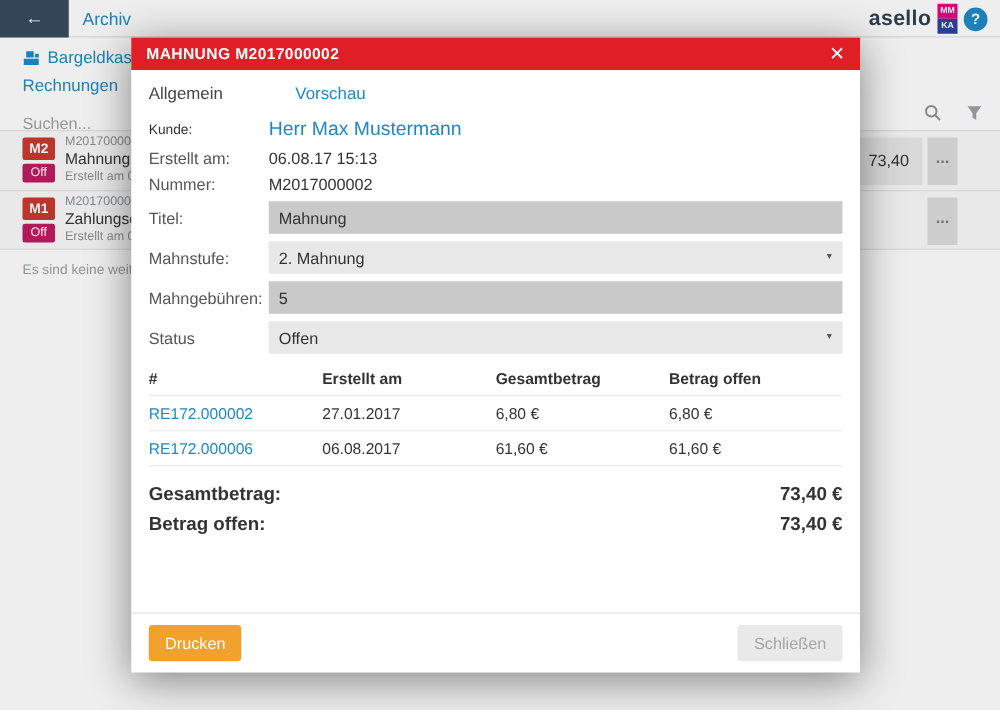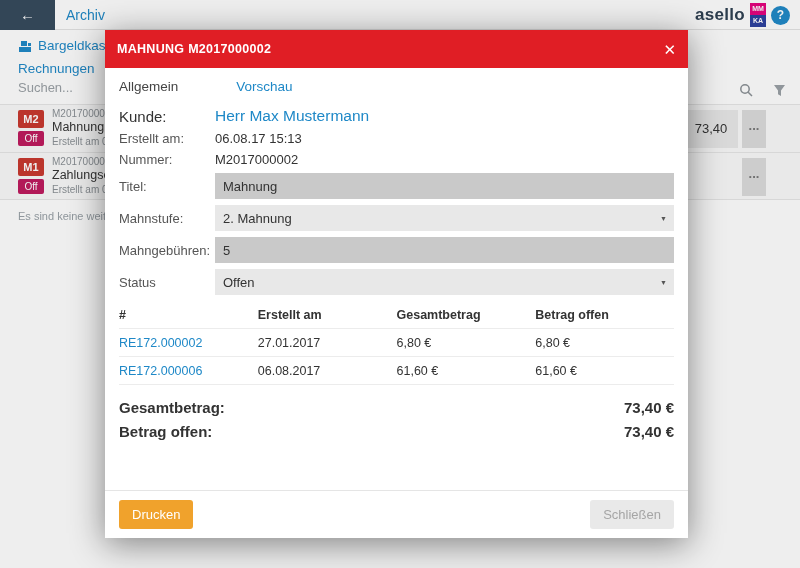--- a/index.html
+++ b/index.html
@@ -16,47 +16,47 @@
   .brand-logo { width:16px; height:24px; display:flex; flex-direction:column; }
   .brand-logo .half { height:12px; color:#fff; font-size:7px; font-weight:bold; text-align:center; line-height:12px; }
   .logo-mm { background:#e5007d; }
   .logo-ka { background:#2b3f9e; }
   .help-btn { width:19px; height:19px; border-radius:50%; background:#1e88c7; color:#fff; font-size:12px; font-weight:bold; text-align:center; line-height:19px; cursor:pointer; }
 
   
   .subheader { position:absolute; top:38px; left:18px; display:flex; align-items:center; gap:6px; color:#1e88c7; font-size:13.5px; z-index:1; cursor:pointer; }
   .bg-tabs { position:absolute; top:61px; left:18px; display:flex; gap:28px; font-size:13.5px; color:#1e88c7; z-index:1; }
   .search-row { position:absolute; top:80px; left:0; right:0; height:24px; z-index:1; border-bottom:0; }
-  .search-placeholder { position:absolute; left:18px; top:0; color:#9aa0a5; font-size:13px; }
+  .search-placeholder { position:absolute; left:18px; top:11px; color:#9aa0a5; font-size:13px; }
   .search-icons { position:absolute; right:14px; top:3px; display:flex; gap:20px; align-items:center; }
   .list { position:absolute; top:104px; left:0; right:0; z-index:1; }
   .bg-row { position:relative; height:48px; background:#fafafa; border-top:1px solid #e6e6e6; cursor:pointer; }
   .bg-row:last-child { border-bottom:1px solid #e6e6e6; }
   .badge-m { position:absolute; left:18px; top:5px; width:26px; height:18px; background:#c8372d; color:#fff; font-weight:bold; font-size:11px; text-align:center; line-height:18px; border-radius:2px; }
   .badge-off { position:absolute; left:18px; top:26px; width:26px; height:15px; background:#be185d; color:#fff; font-size:10px; text-align:center; line-height:15px; border-radius:2px; }
   .row-num { position:absolute; left:52px; top:3px; font-size:10px; color:#8a9095; }
   .row-title { position:absolute; left:52px; top:15px; font-size:12.5px; color:#333; }
   .row-sub { position:absolute; left:52px; top:31px; font-size:10px; color:#8a9095; }
   .row-amount { position:absolute; right:62px; top:5px; width:54px; height:38px; background:#e9e9e9; color:#333; font-size:13px; text-align:center; line-height:38px; }
   .row-menu { position:absolute; right:34px; top:5px; width:24px; height:38px; background:#dcdcdc; color:#777; font-size:13px; font-weight:bold; text-align:center; line-height:32px; cursor:pointer; }
   .bg-note { position:absolute; top:210px; left:18px; font-size:11px; color:#98a0a6; z-index:1; }
 
   
   .overlay { position:absolute; inset:0; background:rgba(40,40,40,0.08); z-index:2; }
   .modal { position:absolute; left:105px; top:30px; width:583px; height:508px; background:#fff; box-shadow:0 6px 32px rgba(0,0,0,0.45); z-index:3; display:flex; flex-direction:column; }
-  .modal-header { height:38px; background:#e01e25; color:#fff; display:flex; align-items:center; padding:0 12px; flex-shrink:0; }
+  .modal-header { height:26px; background:#e01e25; color:#fff; display:flex; align-items:center; padding:0 12px; flex-shrink:0; }
   .modal-title { font-weight:bold; font-size:12.5px; letter-spacing:0.3px; flex:1; }
   .modal-close { color:#fff; font-size:15px; font-weight:bold; cursor:pointer; line-height:1; }
   .modal-tabs { display:flex; gap:22px; padding:11px 14px 9px; font-size:13.5px; flex-shrink:0; }
   .tab-active { color:#444; cursor:pointer; }
   .tab-link { color:#1e88c7; cursor:pointer;margin-left:36px; }
   .modal-body { flex:1; padding:4px 14px 0; overflow:hidden; display:flex; flex-direction:column; }
   .frow { display:flex; align-items:center; margin-bottom:6px; }
   .flabel { width:96px; flex-shrink:0; font-size:13px; color:#555; }
-  .flabel-big { width:96px; flex-shrink:0; font-size:15px; color:#333; }
+  .flabel-big { width:96px; flex-shrink:0; font-size:11px; color:#333; }
   .fvalue { font-size:13px; color:#333; }
   .kunde-value { color:#1e88c7; font-size:15.5px; cursor:pointer; }
   .finput { flex:1; height:26px; background:#c9c9c9; display:flex; align-items:center; padding:0 8px; font-size:13px; color:#333; cursor:text; }
   .fselect { flex:1; height:26px; background:#e8e8e8; display:flex; align-items:center; padding:0 8px; font-size:13px; color:#333; position:relative; cursor:pointer; }
   .sel-arrow { position:absolute; right:7px; top:50%; transform:translateY(-50%); font-size:7px; color:#555; }
   .cal-icon { position:absolute; right:7px; top:50%; transform:translateY(-50%); display:flex; }
 
   .inv-wrap { flex:1; margin-bottom:2px; }
   .inv-row { display:flex; font-size:12.5px; color:#333; padding:7px 0 6px; border-bottom:1px solid #ececec; }
   .inv-head { font-weight:bold; }

